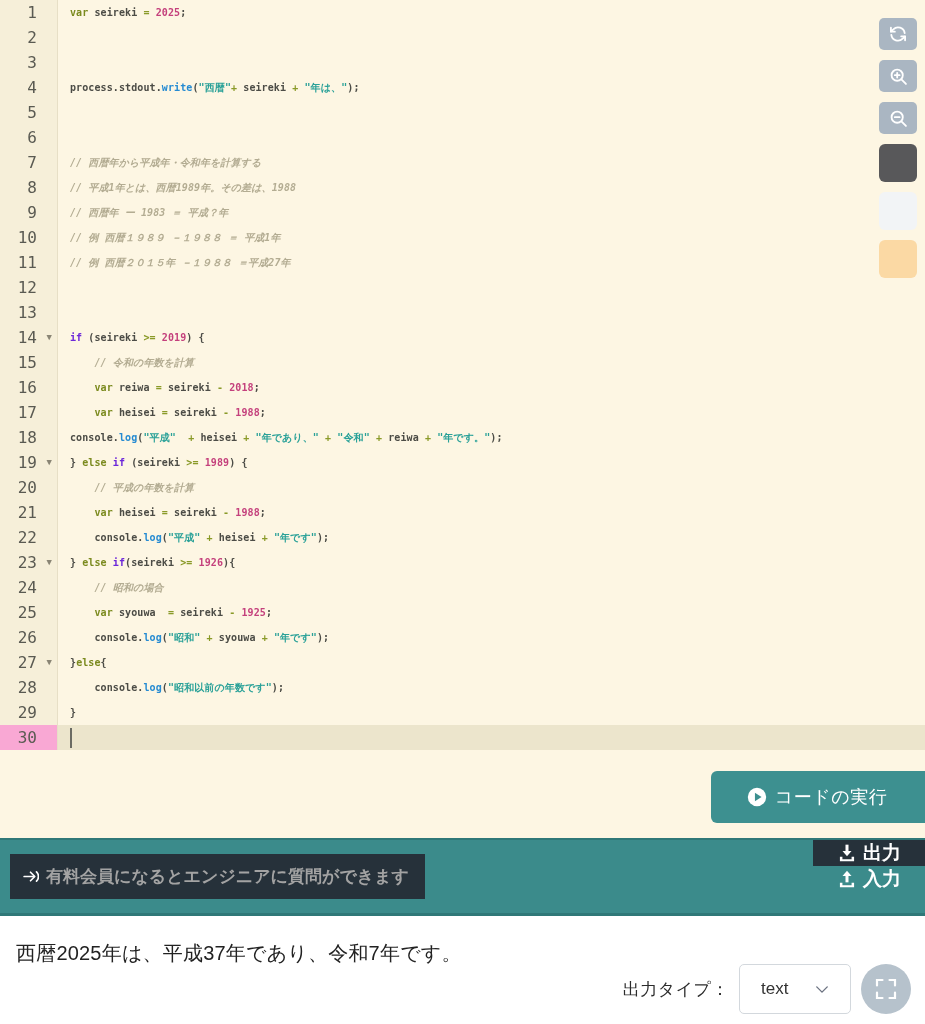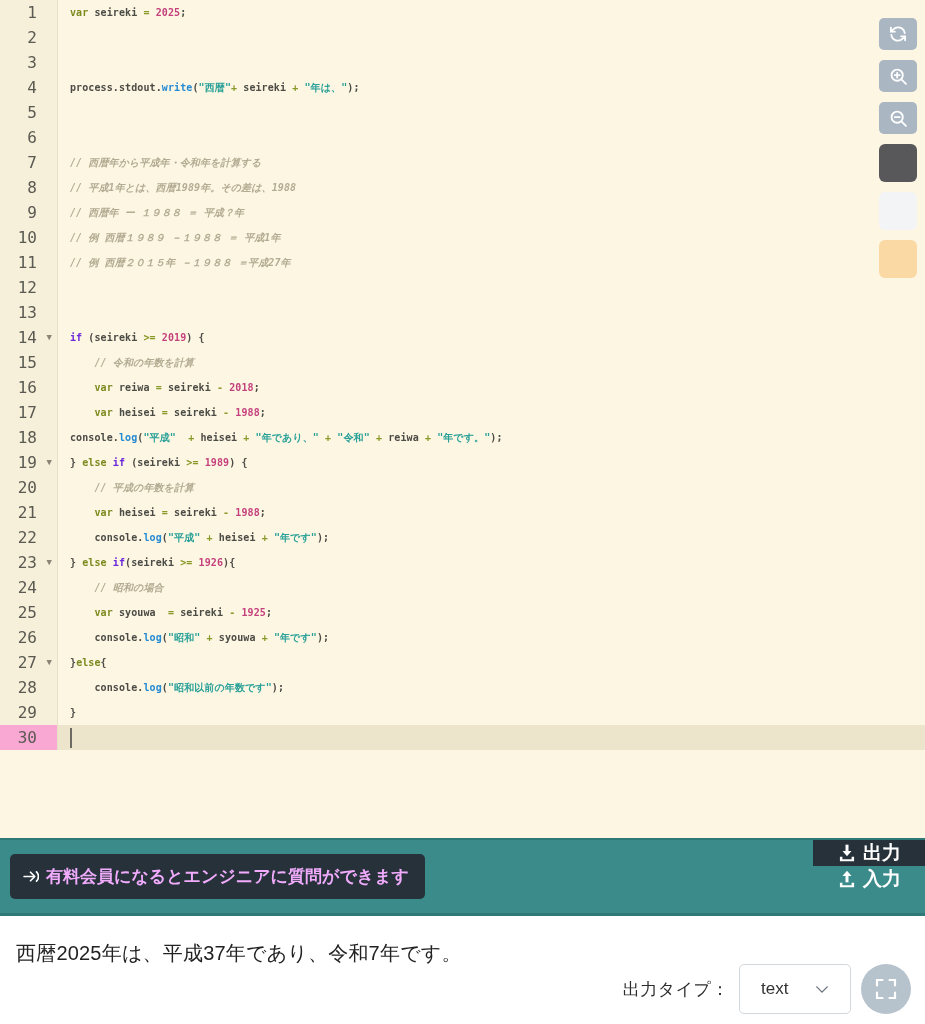--- a/index.html
+++ b/index.html
@@ -190,24 +190,24 @@
     border-top: 2px solid #2f7878;
     border-bottom: 3px solid #2f7878;
     display: flex;
     align-items: center;
     justify-content: space-between;
     box-sizing: border-box;
     position: relative;
   }
   .promo {
     background: #26313a;
-    color: #f0abfc;
+    color: #a3a3a3;
     font-size: 17px;
     font-weight: bold;
-    border-radius: 5px;
+    border-radius: 0;
     padding: 11px 16px 11px 12px;
     margin-left: 10px;
     display: flex;
     align-items: center;
     gap: 7px;
     cursor: pointer;
     white-space: nowrap;
   }
   .arrow-icon { width: 17px; height: 17px; display:block; flex:0 0 17px;}
   .io-tabs {
@@ -325,21 +325,21 @@
         </div>
       <div class="code-area" id="code-area">
           <div class="code-line"><span class="t-kw">var</span><span class="t-plain"> seireki </span><span class="t-op">=</span><span class="t-plain"> </span><span class="t-num">2025</span><span class="t-punc">;</span></div>
           <div class="code-line"></div>
           <div class="code-line"></div>
           <div class="code-line"><span class="t-plain">process</span><span class="t-punc">.</span><span class="t-plain">stdout</span><span class="t-punc">.</span><span class="t-fn">write</span><span class="t-punc">(</span><span class="t-str">"西暦"</span><span class="t-op">+</span><span class="t-plain"> seireki </span><span class="t-op">+</span><span class="t-plain"> </span><span class="t-str">"年は、"</span><span class="t-punc">);</span></div>
           <div class="code-line"></div>
           <div class="code-line"></div>
           <div class="code-line"><span class="t-com">// 西暦年から平成年・令和年を計算する</span></div>
           <div class="code-line"><span class="t-com">// 平成1年とは、西暦1989年。その差は、1988</span></div>
-          <div class="code-line"><span class="t-com">// 西暦年 ー １９８８ ＝ 平成？年</span></div>
+          <div class="code-line"><span class="t-com">// 西暦年 ー 1983 ＝ 平成？年</span></div>
           <div class="code-line"><span class="t-com">// 例 西暦１９８９ －１９８８ ＝ 平成1年</span></div>
           <div class="code-line"><span class="t-com">// 例 西暦２０１５年 －１９８８ ＝平成27年</span></div>
           <div class="code-line"></div>
           <div class="code-line"></div>
           <div class="code-line"><span class="t-kw2">if</span><span class="t-plain"> (</span><span class="t-plain">seireki </span><span class="t-op">&gt;=</span><span class="t-plain"> </span><span class="t-num">2019</span><span class="t-punc">) {</span></div>
           <div class="code-line"><span class="t-plain">    </span><span class="t-com">// 令和の年数を計算</span></div>
           <div class="code-line"><span class="t-plain">    </span><span class="t-kw">var</span><span class="t-plain"> reiwa </span><span class="t-op">=</span><span class="t-plain"> seireki </span><span class="t-op">-</span><span class="t-plain"> </span><span class="t-num">2018</span><span class="t-punc">;</span></div>
           <div class="code-line"><span class="t-plain">    </span><span class="t-kw">var</span><span class="t-plain"> heisei </span><span class="t-op">=</span><span class="t-plain"> seireki </span><span class="t-op">-</span><span class="t-plain"> </span><span class="t-num">1988</span><span class="t-punc">;</span></div>
           <div class="code-line"><span class="t-plain">console</span><span class="t-punc">.</span><span class="t-fn">log</span><span class="t-punc">(</span><span class="t-str">"平成"</span><span class="t-plain">  </span><span class="t-op">+</span><span class="t-plain"> heisei </span><span class="t-op">+</span><span class="t-plain"> </span><span class="t-str">"年であり、"</span><span class="t-plain"> </span><span class="t-op">+</span><span class="t-plain"> </span><span class="t-str">"令和"</span><span class="t-plain"> </span><span class="t-op">+</span><span class="t-plain"> reiwa </span><span class="t-op">+</span><span class="t-plain"> </span><span class="t-str">"年です。"</span><span class="t-punc">);</span></div>
           <div class="code-line"><span class="t-punc">} </span><span class="t-kw">else</span><span class="t-plain"> </span><span class="t-kw2">if</span><span class="t-plain"> (</span><span class="t-plain">seireki </span><span class="t-op">&gt;=</span><span class="t-plain"> </span><span class="t-num">1989</span><span class="t-punc">) {</span></div>
@@ -379,20 +379,29 @@
           <circle cx="10.5" cy="10.5" r="6.4"></circle>
           <line x1="15.3" y1="15.3" x2="20.5" y2="20.5"></line>
           <line x1="7.8" y1="10.5" x2="13.2" y2="10.5"></line>
         </svg>
       </div>
       <div class="swatch" id="sw0" style="background: rgb(88, 88, 90);"></div>
       <div class="swatch" id="sw1" style="background: rgb(242, 244, 246);"></div>
       <div class="swatch" id="sw2" style="background: rgb(251, 217, 164);"></div>
     </div>
 
+    <div class="run-bar">
+      <div class="run-button">
+        <svg class="play-icon" viewBox="0 0 24 24">
+          <circle cx="12" cy="12" r="11" fill="#ffffff"></circle>
+          <polygon points="9.5,7 17.5,12 9.5,17" fill="#3d9090"></polygon>
+        </svg>
+        <span>コードの実行</span>
+      </div>
+    </div>
   </div>
 
   <div class="footer">
     <div class="promo">
       <svg class="arrow-icon" viewBox="0 0 24 24" fill="none" stroke="#ffffff" stroke-width="2.4" stroke-linecap="round" stroke-linejoin="round">
         <line x1="3" y1="12" x2="17" y2="12"></line>
         <polyline points="12,6 18,12 12,18"></polyline>
         <path d="M20.5 5.5 A9 9 0 0 1 20.5 18.5"></path>
       </svg>
       <span>有料会員になるとエンジニアに質問ができます</span>

